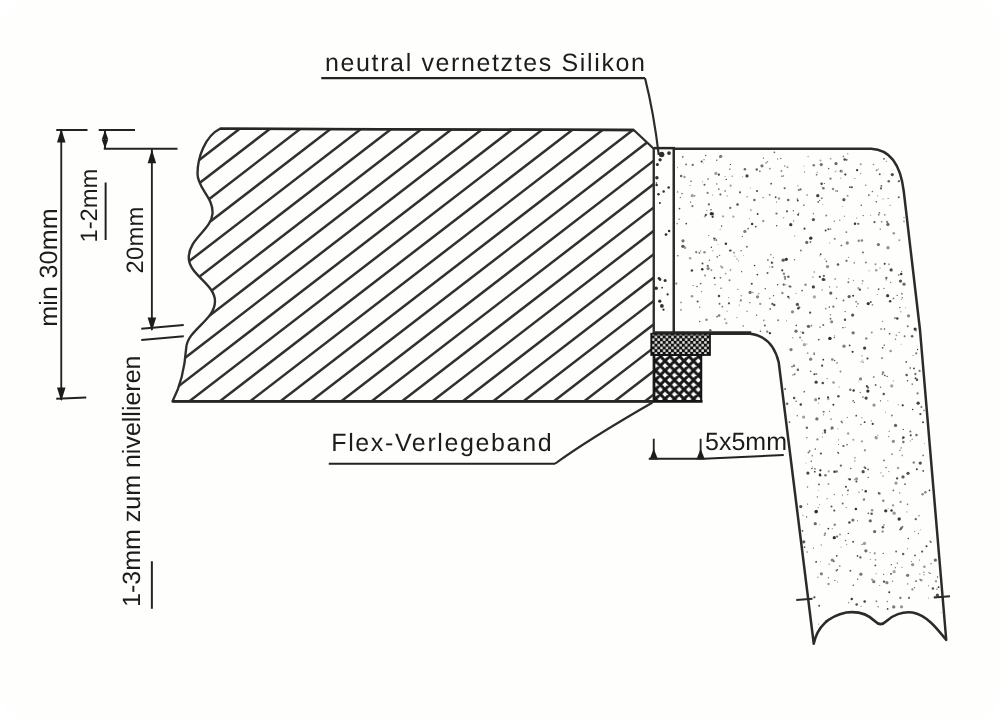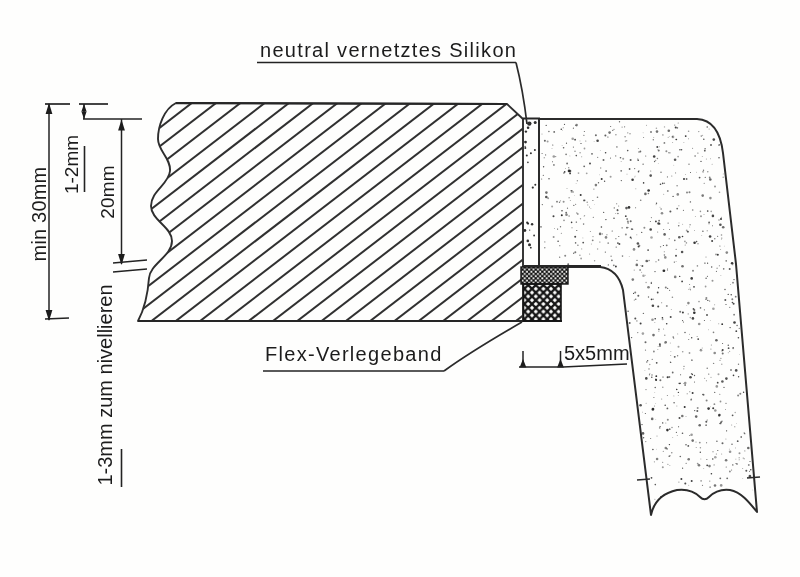--- a/index.html
+++ b/index.html
@@ -1,16 +1,16 @@
 <!DOCTYPE html>
 <html><head>
 <meta charset="utf-8">
 <style>
 html,body{margin:0;padding:0;background:#ffffff;}
-#page{position:relative;width:800px;height:577px;background:#fefefd;overflow:hidden;}
+#page{position:relative;width:800px;height:577px;background:#fefefd;overflow:hidden;border-radius:23px;}
 text{font-family:"Liberation Sans",sans-serif;fill:#1c1c1c;}
 </style>
 </head>
 <body>
 <div id="page">
 <svg width="800" height="577" viewBox="0 0 800 577" xmlns="http://www.w3.org/2000/svg">
 <defs>
 <clipPath id="ctclip">
 <path d="M176,103 L507,104 L523,119 L523,321 L138,321
 C146,306 148,292 149,278 C150,264 172,256 172,241 C172,227 151,220 151,206

